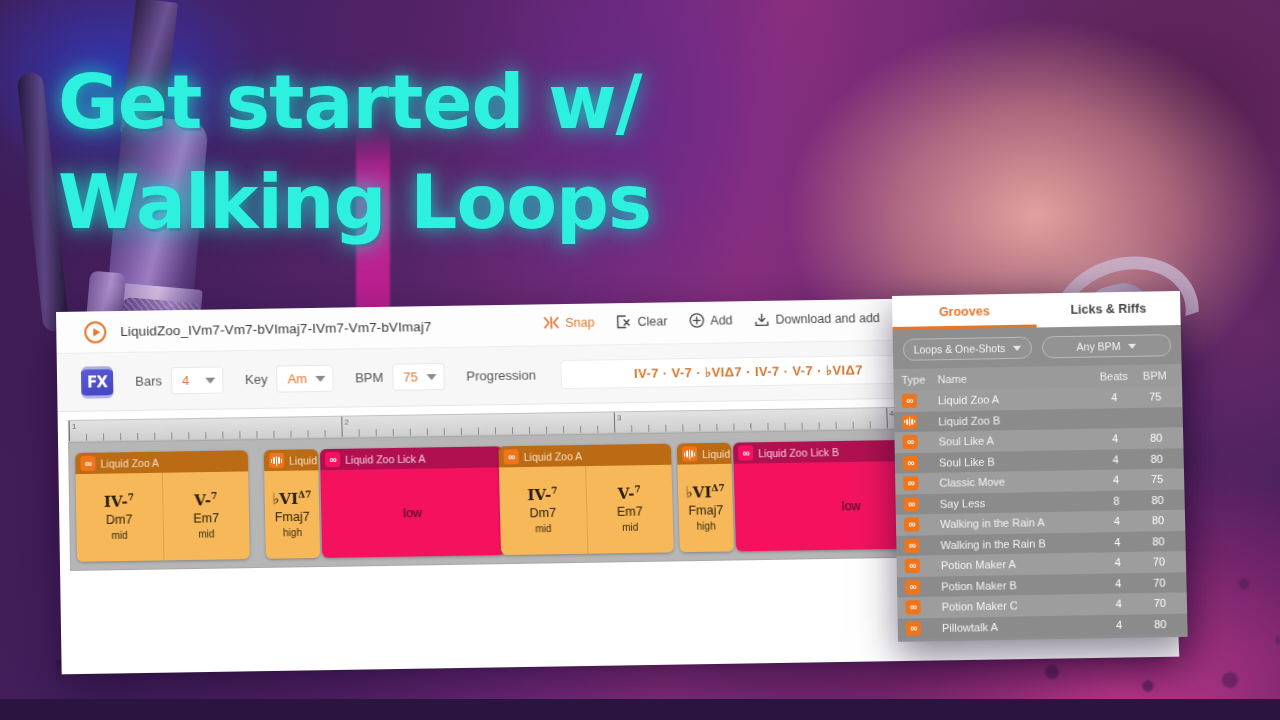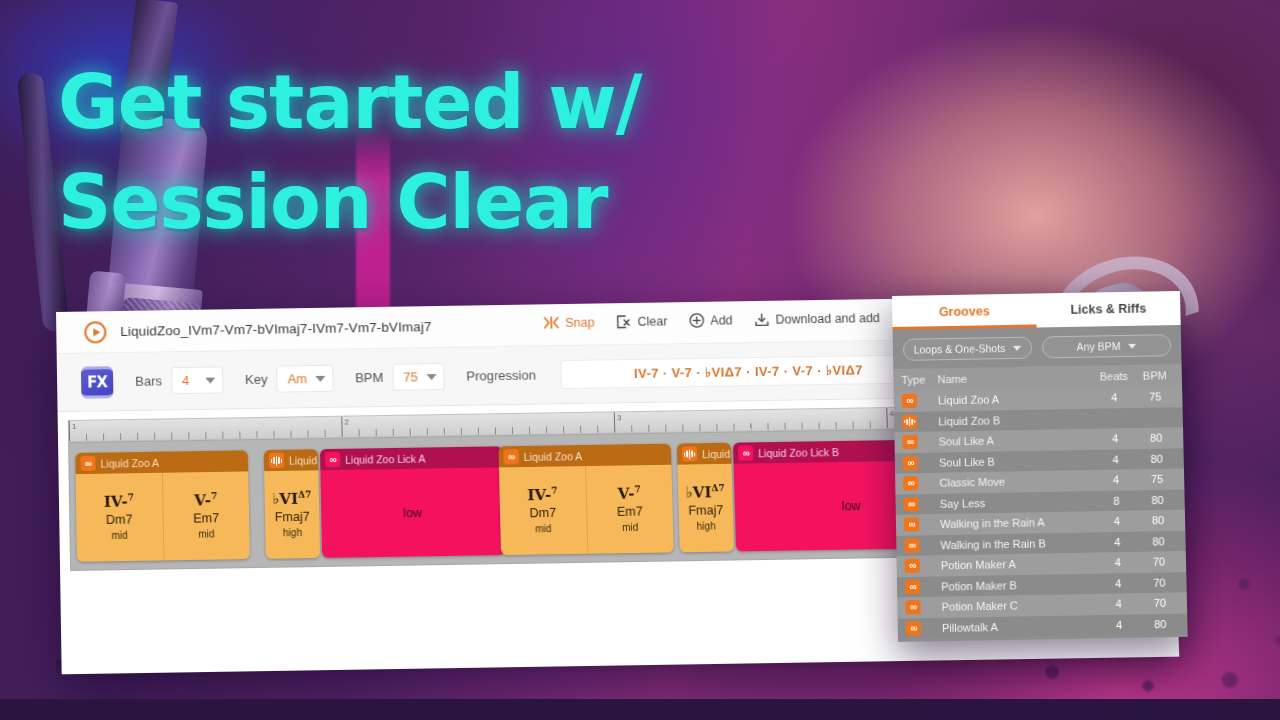--- a/index.html
+++ b/index.html
@@ -466,21 +466,21 @@
   <div class="mic-ring"></div>
   <div class="mic-grille"></div>
   <div class="mic-knob"></div>
   <div class="magenta-rod"></div>
   <div class="hp-band"></div>
   <div class="hp-cup"></div>
   <div class="leopard"></div>
 
   <div class="title-block">
     <div class="title-line">Get started w/</div>
-    <div class="title-line">Session Clear</div>
+    <div class="title-line">Walking Loops</div>
   </div>
 
   <div class="win-shadow"></div>
 
   <div class="app-window">
 
     <div class="titlebar">
       <div class="play-circle">
         <div class="play-tri"></div>
       </div>

